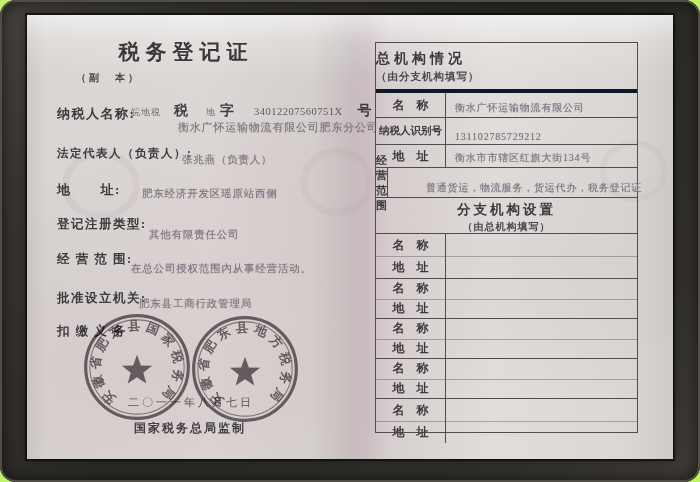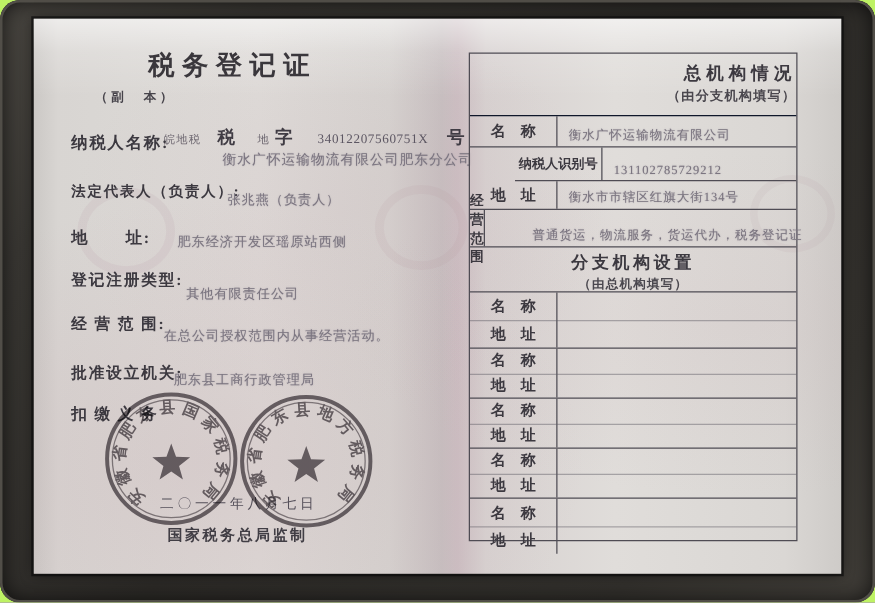--- a/index.html
+++ b/index.html
@@ -52,27 +52,27 @@
   .seal-2{left:189px;top:313px;}
 
   
   .tbl{position:absolute;left:375px;top:42px;width:263px;height:391px;box-sizing:border-box;
     border:1.5px solid #4f4c54;color:#3c3940;}
   .trow{position:relative;box-sizing:border-box;border-bottom:1px solid #4f4c54;display:flex;}
   .labcell{box-sizing:border-box;width:70px;border-right:1px solid #4f4c54;display:flex;
     align-items:center;justify-content:center;font-weight:bold;}
   .valcell{flex:1;display:flex;align-items:flex-end;padding:0 0 2px 9px;overflow:visible;}
   .valcell .val{font-size:10px;white-space:nowrap;}
-  .hohead{height:43px;box-sizing:border-box;border-bottom:1px solid #0f172a;text-align:right;}
+  .hohead{height:43px;box-sizing:border-box;border-bottom:4px solid #0f172a;text-align:left;}
   .hohead .t{margin-top:7px;font-size:14px;font-weight:bold;letter-spacing:4px;}
   .hohead .s{margin-top:2px;font-size:10.5px;font-weight:bold;letter-spacing:1px;color:#4a474e;}
   .sechead{height:33px;box-sizing:border-box;border-bottom:1px solid #4f4c54;text-align:center;}
   .sechead .t{margin-top:3px;font-size:13.5px;font-weight:bold;letter-spacing:3px;}
   .sechead .s{margin-top:1px;font-size:10px;font-weight:bold;letter-spacing:1px;color:#4a474e;}
-  .r1{height:25px;} .r2{height:27px;margin-left:36px;} .r3{height:23px;} .r4{height:30px;gap:29px;}
+  .r1{height:25px;} .r2{height:27px;} .r3{height:23px;} .r4{height:30px;gap:29px;}
   .r1 .labcell{font-size:12px;} .r2 .labcell{font-size:10.5px;}
   .r3 .labcell{font-size:12px;} .r4 .labcell{font-size:11px;}
   .pair{position:relative;box-sizing:border-box;border-bottom:1px solid #4f4c54;}
   .pair.last{border-bottom:none;}
   .p1{height:45px;} .p2,.p3,.p4{height:40px;} .p5{height:44px;}
   .pair .col{position:absolute;left:0;top:0;bottom:0;width:70px;box-sizing:border-box;
     border-right:1px solid #4f4c54;display:flex;flex-direction:column;}
   .pair .col div{flex:1;display:flex;align-items:center;justify-content:center;
     font-size:12px;font-weight:bold;}
   .pair .mid{position:absolute;left:0;right:0;top:50%;border-top:1px solid rgba(93,90,100,.45);}

